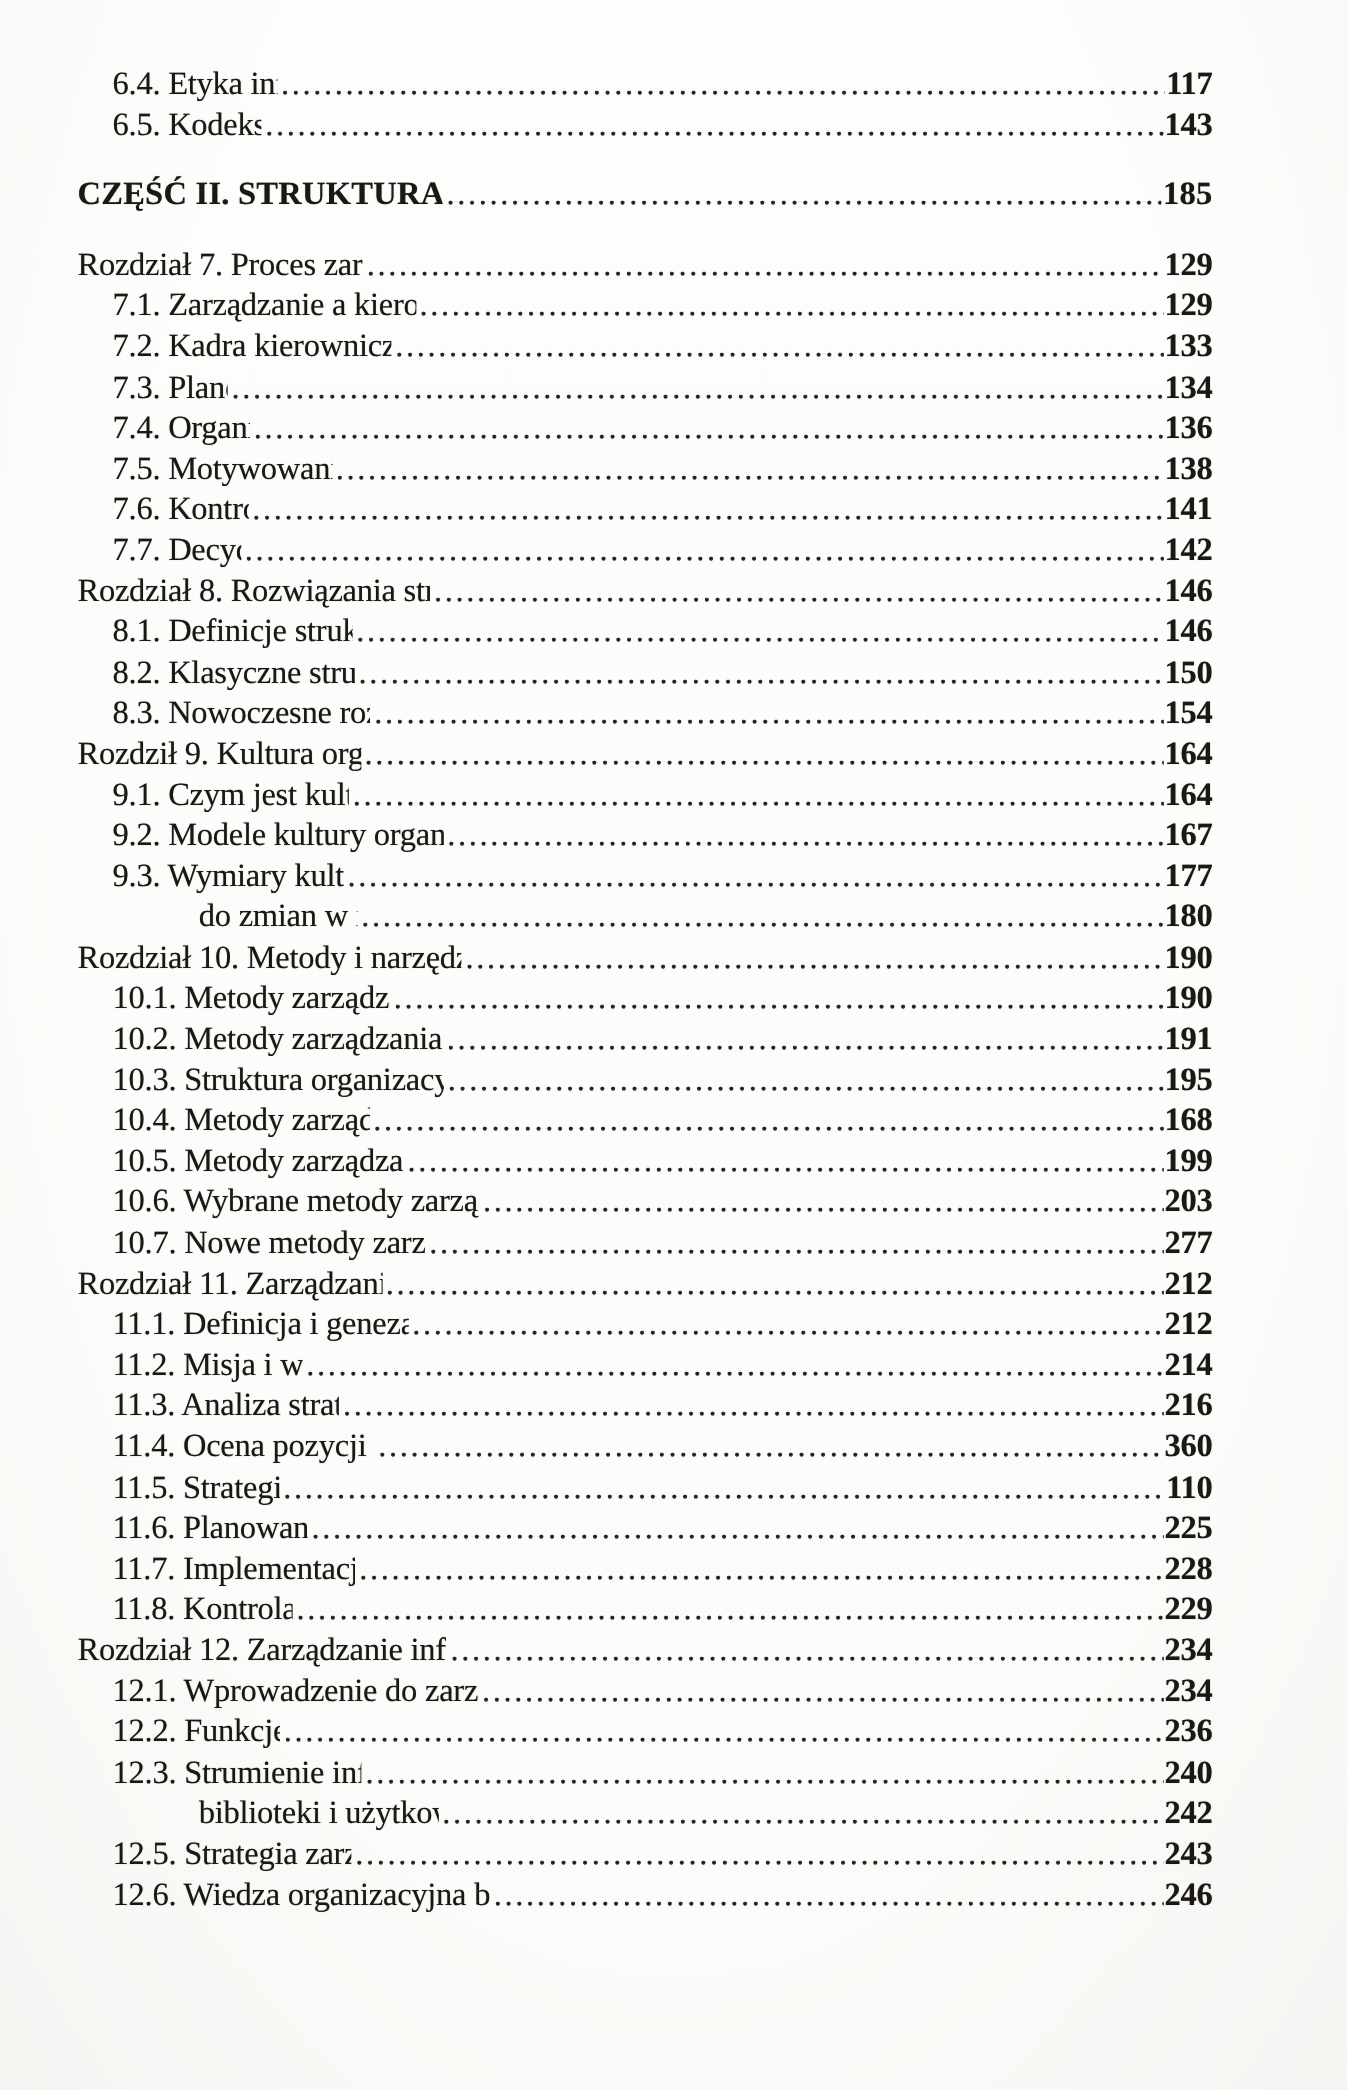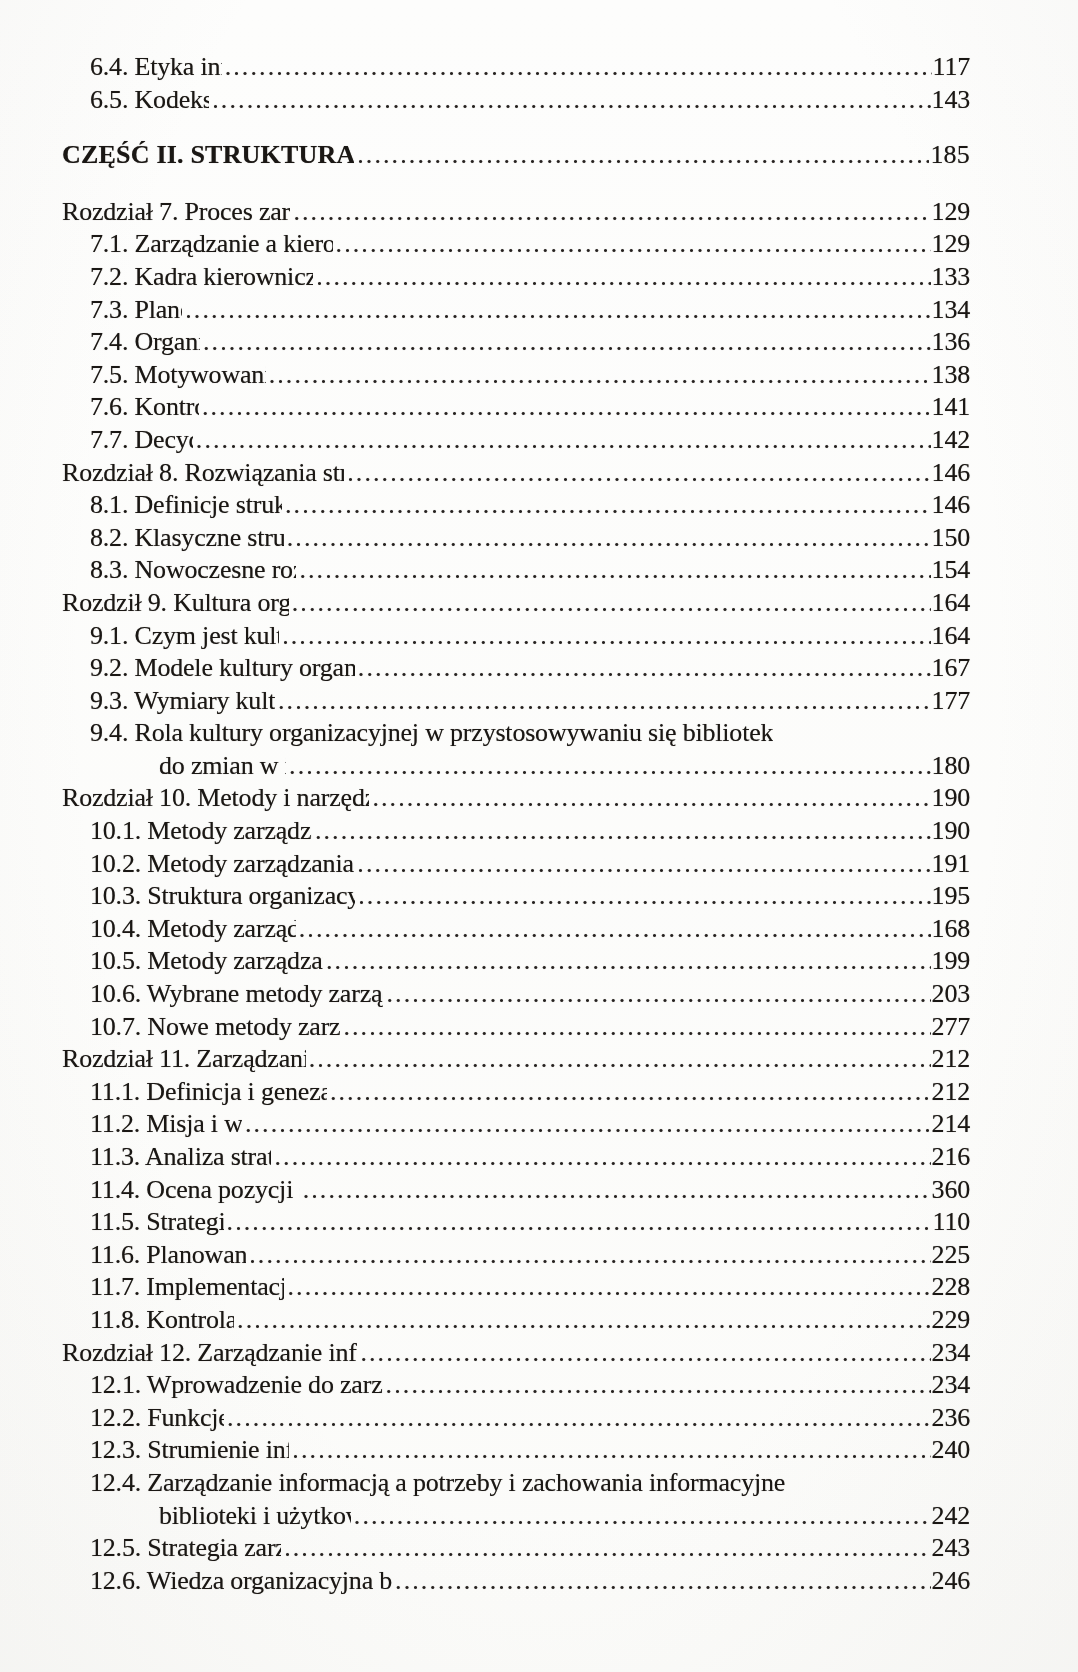--- a/index.html
+++ b/index.html
@@ -59,21 +59,21 @@
     margin: 0 1px 0 3px;
     font-weight: 400;
     letter-spacing: 2.1px;
     color: #262220;
   }
   .toc-dots::after {
     content: "..........................................................................................................................................................";
   }
   .toc-page {
     flex: 0 0 auto;
-    font-weight: 400;
+    font-weight: 700;
     text-align: right;
   }
 </style>
 </head>
 <body>
 
 <div class="page">
   <div class="toc-list" id="toc-list">
       <div class="toc-row section">
         <span class="toc-label">6.4. Etyka informacyjna</span>
@@ -163,23 +163,20 @@
       <div class="toc-row section">
         <span class="toc-label">9.2. Modele kultury organizacyjnej i ich elementy składowe</span>
         <span class="toc-dots"></span>
         <span class="toc-page">167</span>
       </div>
       <div class="toc-row section">
         <span class="toc-label">9.3. Wymiary kultury organizacyjnej</span>
         <span class="toc-dots"></span>
         <span class="toc-page">177</span>
       </div>
-      <div class="toc-row section wrap-first">
-        <span class="toc-label">9.4. Rola kultury organizacyjnej w przystosowywaniu się bibliotek</span>
-      </div>
       <div class="toc-row section wrap-cont">
         <span class="toc-label">do zmian w ich otoczeniu</span>
         <span class="toc-dots"></span>
         <span class="toc-page">180</span>
       </div>
       <div class="toc-row chapter">
         <span class="toc-label">Rozdział 10. Metody i narzędzia zarządzania stosowane w bibliotekach</span>
         <span class="toc-dots"></span>
         <span class="toc-page">190</span>
       </div>
@@ -275,23 +272,20 @@
       </div>
       <div class="toc-row section">
         <span class="toc-label">12.2. Funkcje informacji</span>
         <span class="toc-dots"></span>
         <span class="toc-page">236</span>
       </div>
       <div class="toc-row section">
         <span class="toc-label">12.3. Strumienie informacji w bibliotece</span>
         <span class="toc-dots"></span>
         <span class="toc-page">240</span>
-      </div>
-      <div class="toc-row section wrap-first">
-        <span class="toc-label">12.4. Zarządzanie informacją a potrzeby i zachowania informacyjne</span>
       </div>
       <div class="toc-row section wrap-cont">
         <span class="toc-label">biblioteki i użytkowników indywidualnych</span>
         <span class="toc-dots"></span>
         <span class="toc-page">242</span>
       </div>
       <div class="toc-row section">
         <span class="toc-label">12.5. Strategia zarządzania informacją</span>
         <span class="toc-dots"></span>
         <span class="toc-page">243</span>

